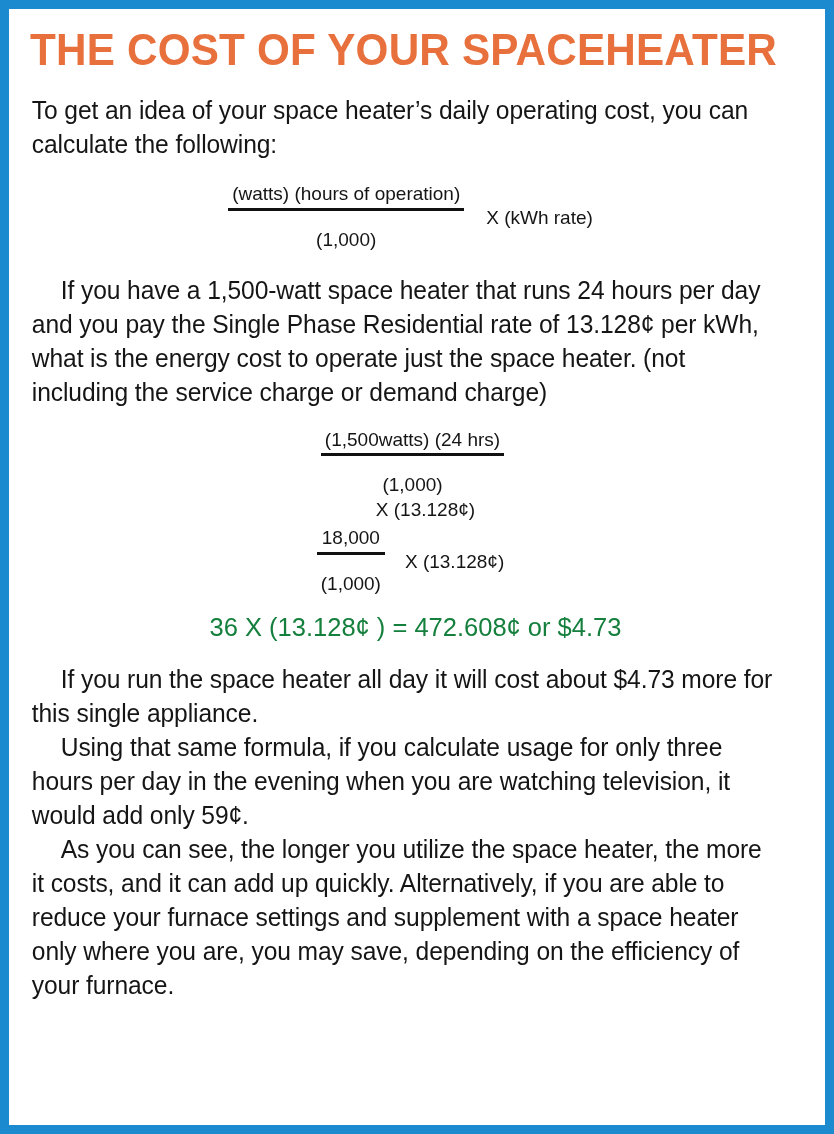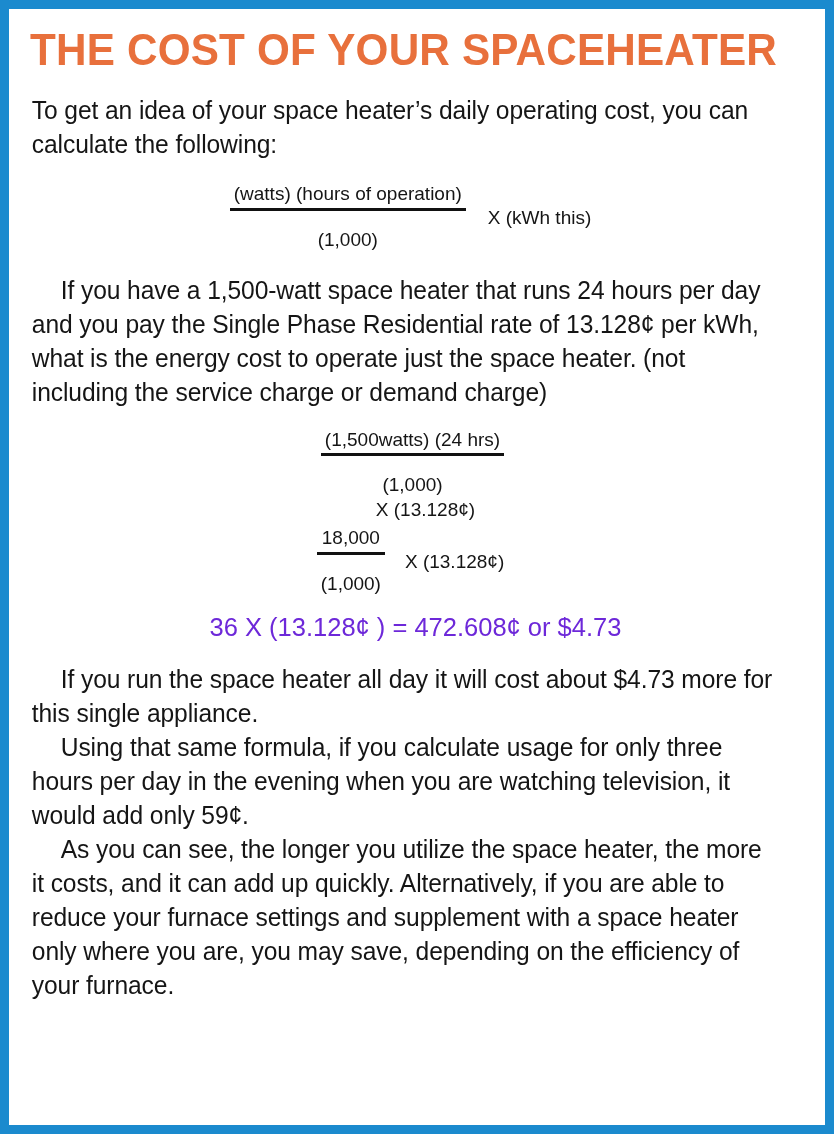--- a/index.html
+++ b/index.html
@@ -141,21 +141,21 @@
       <p class="body-text p-intro" style="color: rgb(21, 21, 21);">To get an idea of your space heater’s daily operating cost, you can calculate the following:</p>
 
       <div class="gap-a"></div>
 
       <div class="formula-row f1" style="color: rgb(21, 21, 21);">
         <div class="fraction">
           <div class="numer">(watts) (hours of operation)</div>
           <div class="fbar"></div>
           <div class="denom">(1,000)</div>
         </div>
-        <div class="multiplier">X (kWh this)</div>
+        <div class="multiplier">X (kWh rate)</div>
       </div>
 
       <div class="gap-b"></div>
 
       <p class="body-text p-indent" style="color: rgb(21, 21, 21);">If you have a 1,500-watt space heater that runs 24 hours per day and you pay the Single Phase Residential rate of 13.128¢ per kWh, what is the energy cost to operate just the space heater. (not including the service charge or demand charge)</p>
 
       <div class="gap-c"></div>
 
       <div class="formula-row f2" style="color: rgb(21, 21, 21);">
         <div class="fraction">
@@ -168,21 +168,21 @@
 
       <div class="formula-row f3" style="color: rgb(21, 21, 21);">
         <div class="fraction">
           <div class="numer">18,000</div>
           <div class="fbar"></div>
           <div class="denom">(1,000)</div>
         </div>
         <div class="multiplier">X (13.128¢)</div>
       </div>
 
-      <div class="result-line" style="color: #6d28d9;">36 X (13.128¢ ) = 472.608¢ or $4.73</div>
+      <div class="result-line" style="color: #15803d;">36 X (13.128¢ ) = 472.608¢ or $4.73</div>
 
       <div class="gap-d"></div>
 
       <p class="body-text p-indent" style="color: rgb(21, 21, 21);">If you run the space heater all day it will cost about $4.73 more for this single appliance.</p>
       <p class="body-text p-indent" style="color: rgb(21, 21, 21);">Using that same formula, if you calculate usage for only three hours per day in the evening when you are watching television, it would add only 59¢.</p>
       <p class="body-text p-indent" style="color: rgb(21, 21, 21);">As you can see, the longer you utilize the space heater, the more it costs, and it can add up quickly. Alternatively, if you are able to reduce your furnace settings and supplement with a space heater only where you are, you may save, depending on the efficiency of your furnace.</p>
 
     </div>
   </div>
 </div>

